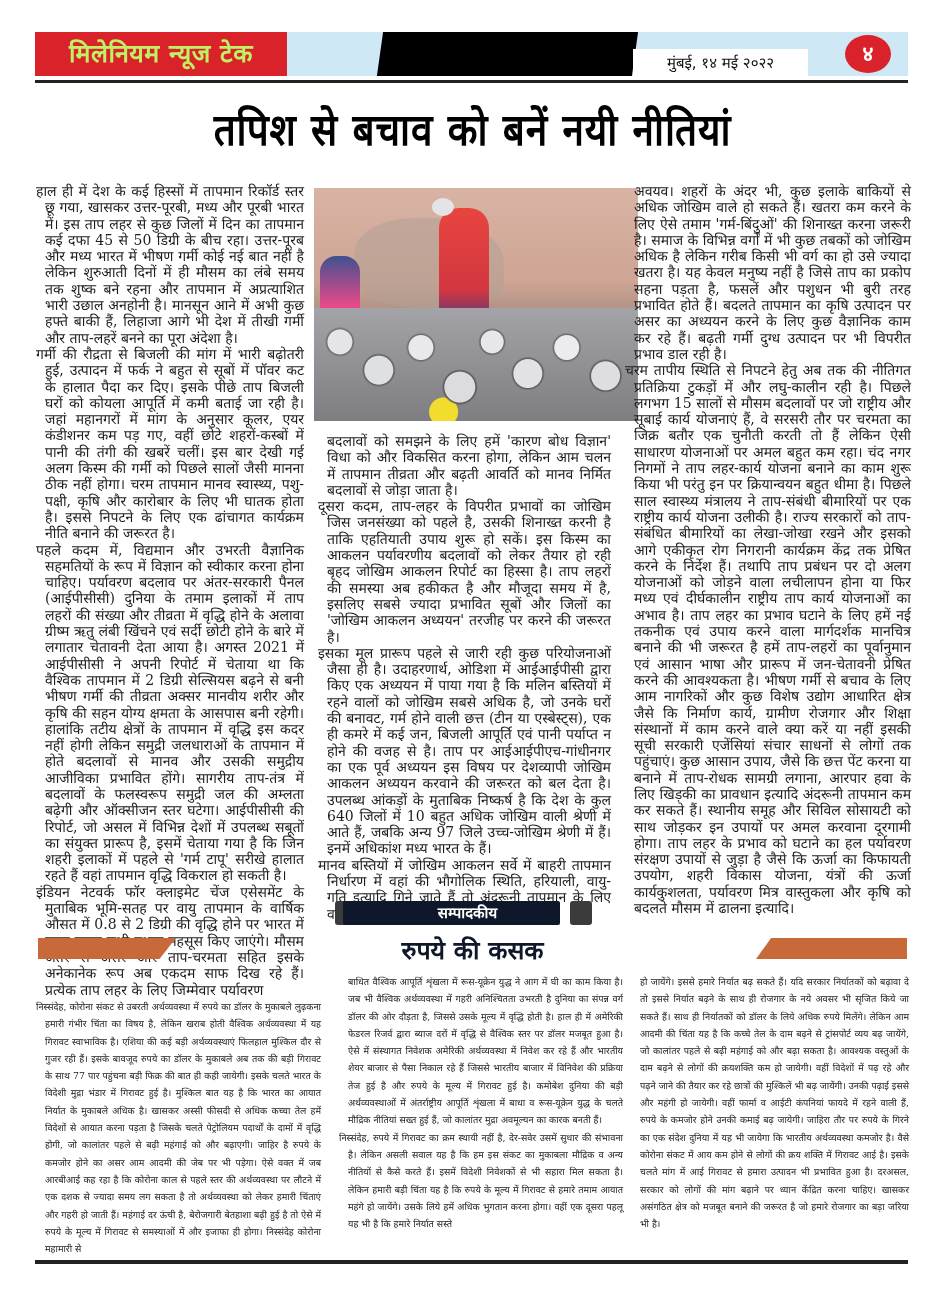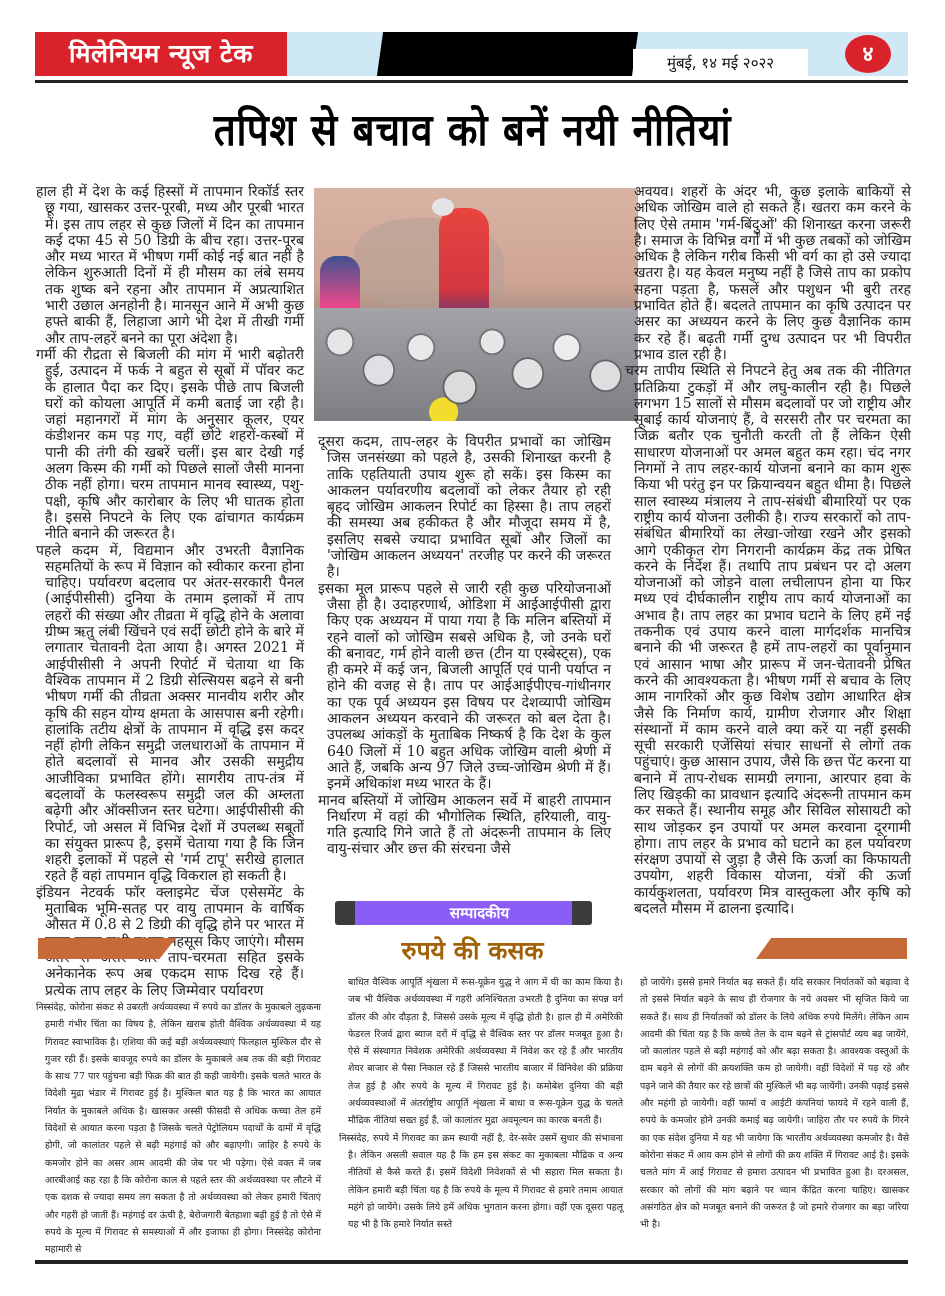--- a/index.html
+++ b/index.html
@@ -2,21 +2,21 @@
 <html><head>
 <meta charset="utf-8">
 <style>
   * { box-sizing: border-box; margin: 0; padding: 0; }
   html, body { width: 945px; height: 1296px; background: #ffffff; overflow: hidden; }
   body { position: relative; font-family: "DejaVu Sans", "Liberation Sans", sans-serif; color: #1a1a1a; }
 
   
   .masthead { position: absolute; left: 35px; top: 32px; width: 873px; height: 44px; background: #cfe8f5; }
   .brand { position: absolute; left: 0; top: 0; width: 252px; height: 44px; background: #d9222a;
-           color: #ffffff; font-weight: bold; font-size: 25px; line-height: 44px; text-align: center; letter-spacing: 0.5px; }
+           color: #bef264; font-weight: bold; font-size: 25px; line-height: 44px; text-align: center; letter-spacing: 0.5px; }
   .section-tab { position: absolute; left: 345px; top: 0; width: 255px; height: 44px; background: #000;
                  transform: skewX(-8deg); }
   .section-label { position: absolute; left: 345px; top: 0; width: 255px; height: 44px; color: #fff;
                    font-weight: bold; font-size: 27px; line-height: 44px; text-align: center; margin-top: 48px; }
   .dateline { position: absolute; left: 598px; top: 9px; width: 175px; height: 28px; background: #fff;
               font-size: 15px; line-height: 28px; text-align: center; color: #111; margin-top: 8px; }
   .page-num { position: absolute; left: 810px; top: 3px; width: 46px; height: 38px; border-radius: 50%;
               background: #d9222a; color: #fff; font-weight: bold; font-size: 21px; line-height: 38px; text-align: center; }
   .mast-rule { position: absolute; left: 35px; top: 80px; width: 873px; height: 3px; background: #222; }
 
@@ -51,28 +51,28 @@
                   radial-gradient(circle at 78% 35%, #ececef 0 12px, #6a6a6d 13px, transparent 15px),
                   radial-gradient(circle at 90% 60%, #dedee1 0 14px, #5a5a5d 15px, transparent 17px),
                   radial-gradient(circle at 40% 92%, #f2dc2e 0 14px, transparent 15px),
                   linear-gradient(180deg, #a4a4a8, #7d7d82);
                }
 
   
   .ed-badge-wrap { position: absolute; left: 335px; top: 901px; width: 257px; height: 24px; }
   .ed-cap-l { position: absolute; left: 0; top: 0; width: 22px; height: 24px; background: #3b3b3b; border-radius: 3px; }
   .ed-cap-r { position: absolute; right: 0; top: 0; width: 22px; height: 24px; background: #3b3b3b; border-radius: 3px; }
-  .ed-badge { position: absolute; left: 20px; top: 0; width: 217px; height: 24px; background: #8b5cf6; color: #fff;
+  .ed-badge { position: absolute; left: 8px; top: 0; width: 217px; height: 24px; background: #0f172a; color: #fff;
               font-weight: bold; font-size: 15px; line-height: 24px; text-align: center; border-radius: 2px; padding-left: 32px; }
   .ed-bar-l { position: absolute; left: 38px; top: 938px; width: 138px; height: 21px; background: #c8693a;
               clip-path: polygon(0 0, 100% 0, 88% 100%, 0 100%); }
   .ed-bar-r { position: absolute; left: 756px; top: 938px; width: 151px; height: 21px; background: #c8693a;
               clip-path: polygon(10% 0, 100% 0, 100% 100%, 0 100%); }
   .ed-title { position: absolute; left: 300px; top: 932px; width: 345px; text-align: center; font-weight: bold;
-              font-size: 25px; color: #a16207; }
+              font-size: 25px; color: #0f172a; }
 
   .ecol { position: absolute; font-family: "DejaVu Serif", "Liberation Serif", serif; font-size: 9.3px;
           line-height: 17.3px; text-align: justify; color: #1c1c1c; }
   .ecol p { padding-left: 9px; }
   .ecol p .lead { margin-left: -9px; }
   .ecol1 { left: 36px; top: 998px; width: 285px; }
   .ecol2 { left: 331px; top: 973px; width: 284px; margin-left: 8px; }
   .ecol3 { left: 631px; top: 973px; width: 278px; }
 
   .bottom-rule { position: absolute; left: 35px; top: 1260px; width: 873px; height: 4px; background: #222; }
@@ -100,20 +100,21 @@
 
 <div class="photo" title="पानी के बर्तनों के बीच खड़ी महिलाएं">
   <div class="wall-stain"></div>
   <div class="figure-left"></div>
   <div class="figure-red"></div>
   <div class="pot-lift"></div>
   <div class="pots"></div>
 </div>
 
 <div class="col col2">
+  <p><span>बदलावों को समझने के लिए हमें 'कारण बोध विज्ञान' विधा को और विकसित करना होगा, लेकिन आम चलन में तापमान तीव्रता और बढ़ती आवर्ति को मानव निर्मित बदलावों से जोड़ा जाता है।</span></p>
   <p><span class="lead"></span><span>दूसरा कदम, ताप-लहर के विपरीत प्रभावों का जोखिम जिस जनसंख्या को पहले है, उसकी शिनाख्त करनी है ताकि एहतियाती उपाय शुरू हो सकें। इस किस्म का आकलन पर्यावरणीय बदलावों को लेकर तैयार हो रही बृहद जोखिम आकलन रिपोर्ट का हिस्सा है। ताप लहरों की समस्या अब हकीकत है और मौजूदा समय में है, इसलिए सबसे ज्यादा प्रभावित सूबों और जिलों का 'जोखिम आकलन अध्ययन' तरजीह पर करने की जरूरत है।</span></p>
   <p><span class="lead"></span><span>इसका मूल प्रारूप पहले से जारी रही कुछ परियोजनाओं जैसा ही है। उदाहरणार्थ, ओडिशा में आईआईपीसी द्वारा किए एक अध्ययन में पाया गया है कि मलिन बस्तियों में रहने वालों को जोखिम सबसे अधिक है, जो उनके घरों की बनावट, गर्म होने वाली छत्त (टीन या एस्बेस्ट्स), एक ही कमरे में कई जन, बिजली आपूर्ति एवं पानी पर्याप्त न होने की वजह से है। ताप पर आईआईपीएच-गांधीनगर का एक पूर्व अध्ययन इस विषय पर देशव्यापी जोखिम आकलन अध्ययन करवाने की जरूरत को बल देता है। उपलब्ध आंकड़ों के मुताबिक निष्कर्ष है कि देश के कुल 640 जिलों में 10 बहुत अधिक जोखिम वाली श्रेणी में आते हैं, जबकि अन्य 97 जिले उच्च-जोखिम श्रेणी में हैं। इनमें अधिकांश मध्य भारत के हैं।</span></p>
   <p><span class="lead"></span><span>मानव बस्तियों में जोखिम आकलन सर्वे में बाहरी तापमान निर्धारण में वहां की भौगोलिक स्थिति, हरियाली, वायु-गति इत्यादि गिने जाते हैं तो अंदरूनी तापमान के लिए वायु-संचार और छत्त की संरचना जैसे</span></p>
 </div>
 
 <div class="col col3">
   <p><span>अवयव। शहरों के अंदर भी, कुछ इलाके बाकियों से अधिक जोखिम वाले हो सकते हैं। खतरा कम करने के लिए ऐसे तमाम 'गर्म-बिंदुओं' की शिनाख्त करना जरूरी है। समाज के विभिन्न वर्गों में भी कुछ तबकों को जोखिम अधिक है लेकिन गरीब किसी भी वर्ग का हो उसे ज्यादा खतरा है। यह केवल मनुष्य नहीं है जिसे ताप का प्रकोप सहना पड़ता है, फसलें और पशुधन भी बुरी तरह प्रभावित होते हैं। बदलते तापमान का कृषि उत्पादन पर असर का अध्ययन करने के लिए कुछ वैज्ञानिक काम कर रहे हैं। बढ़ती गर्मी दुग्ध उत्पादन पर भी विपरीत प्रभाव डाल रही है।</span></p>
   <p><span class="lead"></span><span>चरम तापीय स्थिति से निपटने हेतु अब तक की नीतिगत प्रतिक्रिया टुकड़ों में और लघु-कालीन रही है। पिछले लगभग 15 सालों से मौसम बदलावों पर जो राष्ट्रीय और सूबाई कार्य योजनाएं हैं, वे सरसरी तौर पर चरमता का जिक्र बतौर एक चुनौती करती तो हैं लेकिन ऐसी साधारण योजनाओं पर अमल बहुत कम रहा। चंद नगर निगमों ने ताप लहर-कार्य योजना बनाने का काम शुरू किया भी परंतु इन पर क्रियान्वयन बहुत धीमा है। पिछले साल स्वास्थ्य मंत्रालय ने ताप-संबंधी बीमारियों पर एक राष्ट्रीय कार्य योजना उलीकी है। राज्य सरकारों को ताप-संबंधित बीमारियों का लेखा-जोखा रखने और इसको आगे एकीकृत रोग निगरानी कार्यक्रम केंद्र तक प्रेषित करने के निर्देश हैं। तथापि ताप प्रबंधन पर दो अलग योजनाओं को जोड़ने वाला लचीलापन होना या फिर मध्य एवं दीर्घकालीन राष्ट्रीय ताप कार्य योजनाओं का अभाव है। ताप लहर का प्रभाव घटाने के लिए हमें नई तकनीक एवं उपाय करने वाला मार्गदर्शक मानचित्र बनाने की भी जरूरत है हमें ताप-लहरों का पूर्वानुमान एवं आसान भाषा और प्रारूप में जन-चेतावनी प्रेषित करने की आवश्यकता है। भीषण गर्मी से बचाव के लिए आम नागरिकों और कुछ विशेष उद्योग आधारित क्षेत्र जैसे कि निर्माण कार्य, ग्रामीण रोजगार और शिक्षा संस्थानों में काम करने वाले क्या करें या नहीं इसकी सूची सरकारी एजेंसियां संचार साधनों से लोगों तक पहुंचाएं। कुछ आसान उपाय, जैसे कि छत्त पेंट करना या बनाने में ताप-रोधक सामग्री लगाना, आरपार हवा के लिए खिड़की का प्रावधान इत्यादि अंदरूनी तापमान कम कर सकते हैं। स्थानीय समूह और सिविल सोसायटी को साथ जोड़कर इन उपायों पर अमल करवाना दूरगामी होगा। ताप लहर के प्रभाव को घटाने का हल पर्यावरण संरक्षण उपायों से जुड़ा है जैसे कि ऊर्जा का किफायती उपयोग, शहरी विकास योजना, यंत्रों की ऊर्जा कार्यकुशलता, पर्यावरण मित्र वास्तुकला और कृषि को बदलते मौसम में ढालना इत्यादि।</span></p>
 </div>
 

